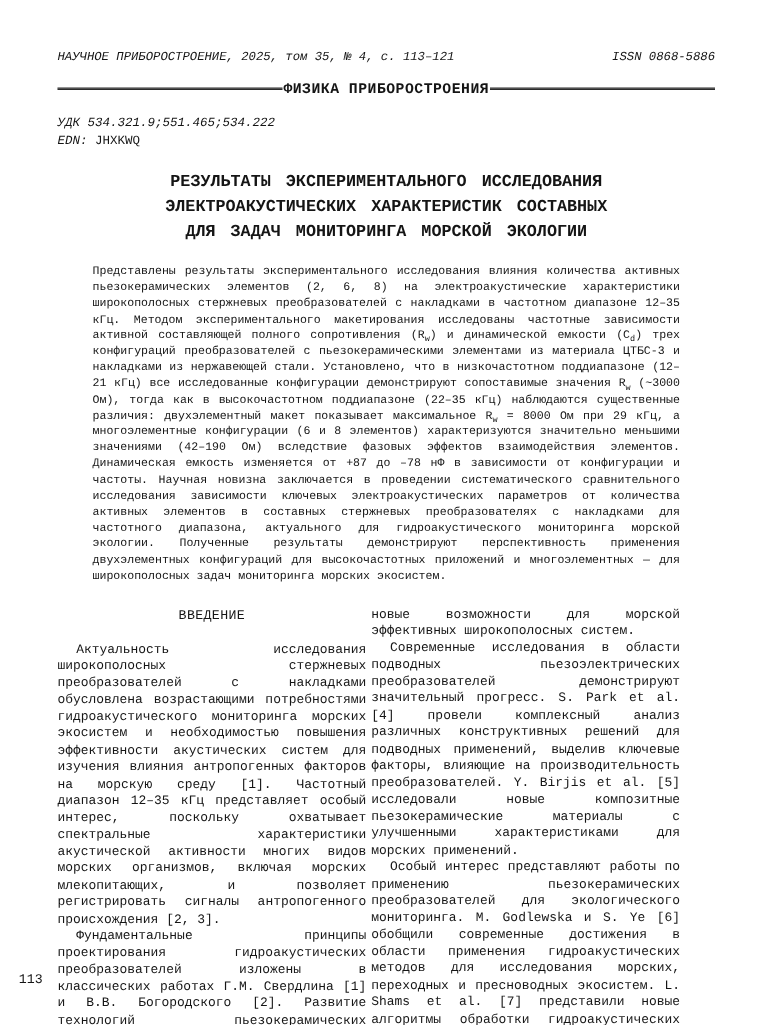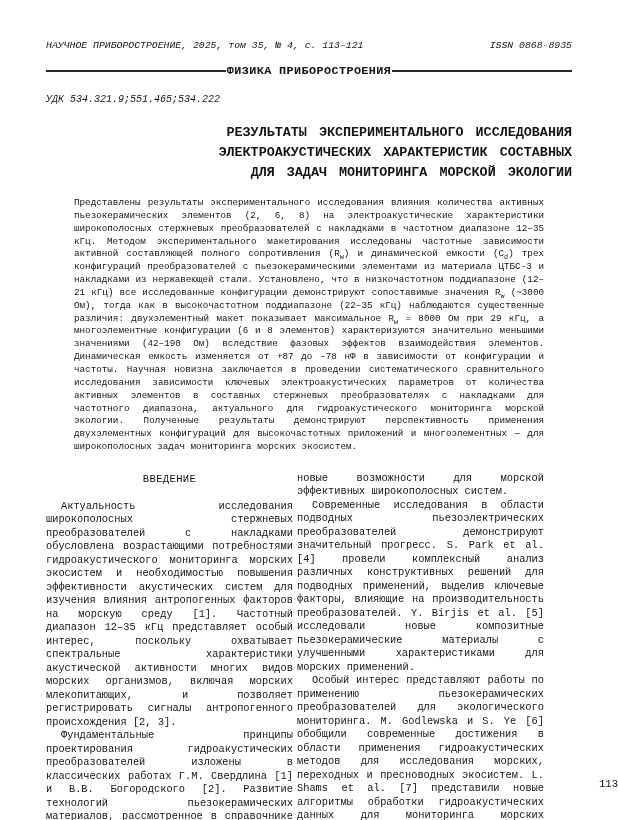--- a/index.html
+++ b/index.html
@@ -28,21 +28,21 @@
   }
   .banner .banner-text{
     font-weight:bold;font-size:11.8px;letter-spacing:0.4px;white-space:nowrap;
   }
   .udc{margin-top:15px;font-style:italic;font-size:10px;line-height:14px;}
   .edn{font-size:10px;line-height:14px;}
   .edn .it{font-style:italic;}
   .authors{margin-top:14px;font-weight:bold;font-size:10.6px;line-height:13px;}
   .title{
     margin:16px 0 0 0;
-    text-align:right;font-weight:bold;
+    text-align:center;font-weight:bold;
     font-size:13.4px;line-height:20px;word-spacing:4px;
   }
   .abstract{
     margin:14px 28px 0 28px;
     text-align:justify;
     font-size:9.25px;line-height:12.85px;
   }
   .abstract sub{font-size:6.8px;line-height:0;}
   .keywords{
     margin:23px 28px 0 28px;
@@ -54,41 +54,42 @@
     width:247px;flex:0 0 247px;
     font-size:10.35px;line-height:13.5px;text-align:justify;
   }
   .intro-heading{
     text-align:center;font-size:10.6px;line-height:13px;
     margin:1px 0 14px 0;letter-spacing:0.3px;
   }
   .col p{margin:0;text-indent:15px;}
   .col p.no-indent{text-indent:0;}
   .footer{
-    position:absolute;left:0;right:0;bottom:30px;
-    text-align:right;font-size:10.6px;
+    position:absolute;left:15px;right:0;bottom:30px;
+    text-align:left;font-size:10.6px;
   }
 </style>
 </head>
 <body>
 
 <div class="page">
 
   <div class="journal-line">
     <span>НАУЧНОЕ ПРИБОРОСТРОЕНИЕ, 2025, том 35, № 4, с. 113–121</span>
-    <span>ISSN 0868-8935</span>
+    <span>ISSN 0868-5886</span>
   </div>
 
   <div class="banner">
     <span class="rule"></span>
     <span class="banner-text">ФИЗИКА ПРИБОРОСТРОЕНИЯ</span>
     <span class="rule"></span>
   </div>
 
   <div class="udc">УДК 534.321.9;551.465;534.222</div>
+  <div class="edn"><span class="it">EDN:</span> <span>JHXKWQ</span></div>
 
 
   <h1 class="title">
     <div>РЕЗУЛЬТАТЫ ЭКСПЕРИМЕНТАЛЬНОГО ИССЛЕДОВАНИЯ</div>
     <div>ЭЛЕКТРОАКУСТИЧЕСКИХ ХАРАКТЕРИСТИК СОСТАВНЫХ</div>
     <div>ДЛЯ ЗАДАЧ МОНИТОРИНГА МОРСКОЙ ЭКОЛОГИИ</div>
   </h1>
 
   <p class="abstract"><span>Представлены результаты экспериментального исследования влияния количества активных пьезокерамических элементов (2, 6, 8) на электроакустические характеристики широкополосных стержневых преобразователей с накладками в частотном диапазоне 12–35 кГц. Методом экспериментального макетирования исследованы частотные зависимости активной составляющей полного сопротивления (R</span><sub>w</sub><span>) и динамической емкости (C</span><sub>d</sub><span>) трех конфигураций преобразователей с пьезокерамическими элементами из материала ЦТБС-3 и накладками из нержавеющей стали. Установлено, что в низкочастотном поддиапазоне (12–21 кГц) все исследованные конфигурации демонстрируют сопоставимые значения R</span><sub>w</sub><span> (~3000 Ом), тогда как в высокочастотном поддиапазоне (22–35 кГц) наблюдаются существенные различия: двухэлементный макет показывает максимальное R</span><sub>w</sub><span> = 8000 Ом при 29 кГц, а многоэлементные конфигурации (6 и 8 элементов) характеризуются значительно меньшими значениями (42–190 Ом) вследствие фазовых эффектов взаимодействия элементов. Динамическая емкость изменяется от +87 до –78 нФ в зависимости от конфигурации и частоты. Научная новизна заключается в проведении систематического сравнительного исследования зависимости ключевых электроакустических параметров от количества активных элементов в составных стержневых преобразователях с накладками для частотного диапазона, актуального для гидроакустического мониторинга морской экологии. Полученные результаты демонстрируют перспективность применения двухэлементных конфигураций для высокочастотных приложений и многоэлементных — для широкополосных задач мониторинга морских экосистем.</span></p>
 

